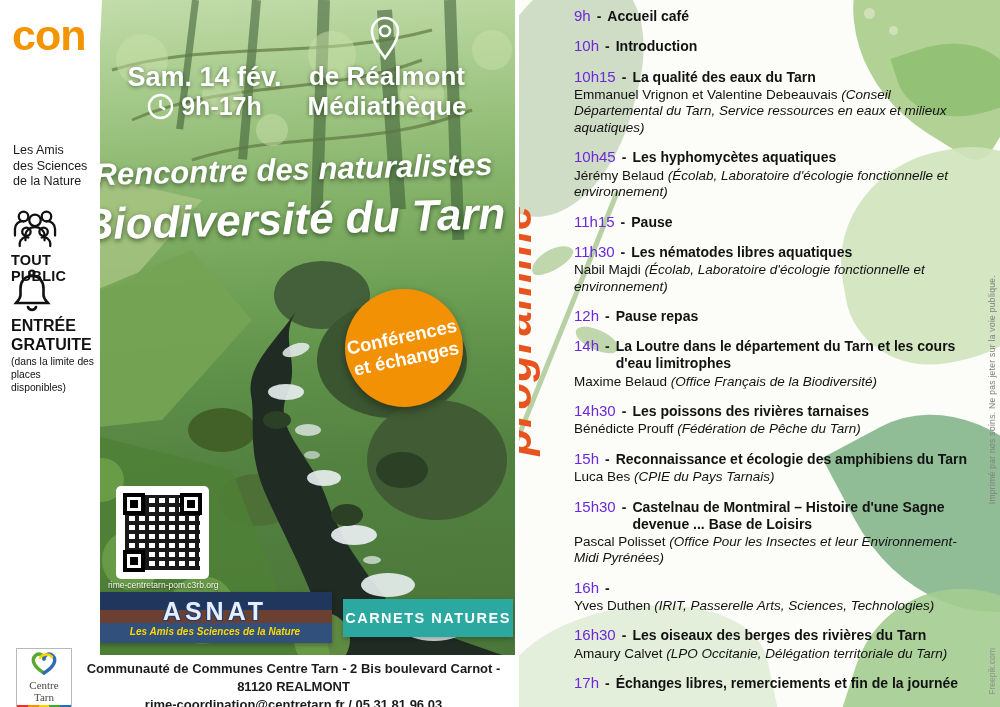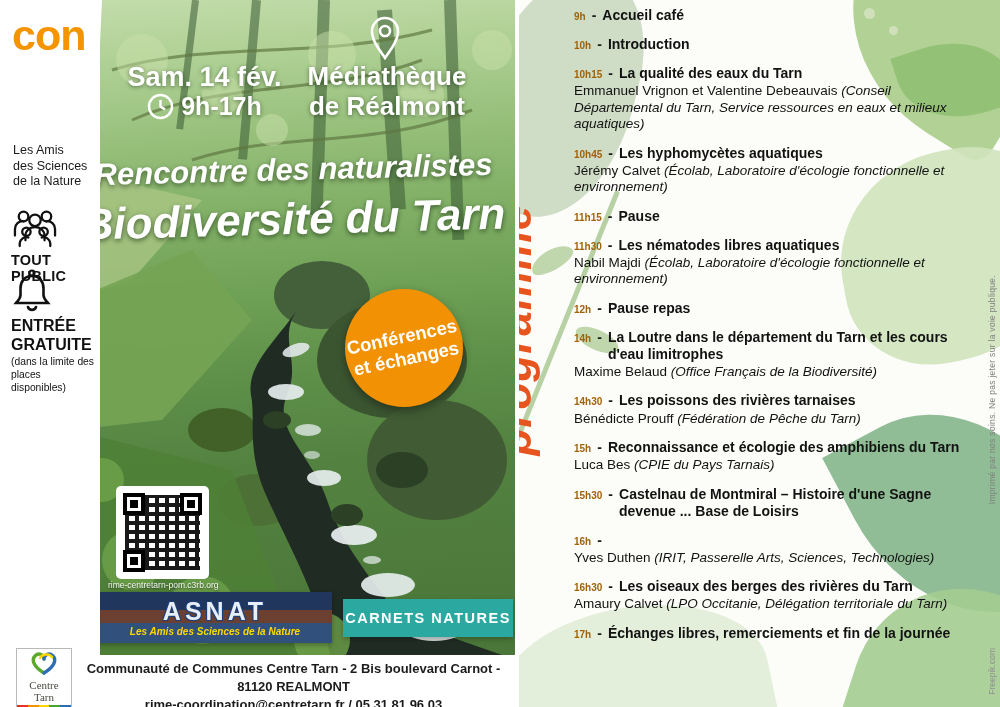--- a/index.html
+++ b/index.html
@@ -75,21 +75,21 @@
   
   .prog-panel { position: absolute; left: 519px; top: 0; width: 481px; height: 707px; background: #fcfdf9; overflow: hidden; }
   .leaf { position: absolute; pointer-events: none; }
 
   .prog-script { position: absolute; left: -28px; top: 150px; width: 360px; text-align: center; z-index: 2;
     transform: rotate(-90deg); transform-origin: 180px 180px;
     font-style: italic; font-weight: bold; font-size: 44px; color: #E8541D; letter-spacing: 1px; }
 
   .prog-list { position: absolute; left: 55px; top: 7px; width: 396px; display: flex; flex-direction: column; gap: 12px; z-index: 3; }
   .prog-head { display: flex; align-items: baseline; gap: 6px; line-height: 1.22; }
-  .prog-time { color: #a16207; font-weight: bold; font-size: 10px; white-space: nowrap; flex: none; }
+  .prog-time { color: #6d28d9; font-weight: normal; font-size: 15px; white-space: nowrap; flex: none; }
   .prog-dash { color: #1a1a1a; font-weight: bold; font-size: 14px; flex: none; }
   .prog-title { color: #121212; font-weight: bold; font-size: 14px; }
   .prog-speaker-line { font-size: 13.5px; color: #121212; line-height: 1.22; margin-top: 1px; }
   .prog-aff { font-style: italic; }
 
   .edge-note { position: absolute; right: 3px; top: 275px; z-index: 4; writing-mode: vertical-rl; transform: rotate(180deg);
     font-size: 8.5px; color: #7f7f7f; letter-spacing: .3px; }
   .credit-note { position: absolute; right: 3px; bottom: 12px; z-index: 4; writing-mode: vertical-rl; transform: rotate(180deg);
     font-size: 8.5px; color: #8f8f8f; }
 </style>
@@ -215,22 +215,22 @@
       </svg>
       <span>9h-17h</span>
     </div>
     <div class="overlay" style="left:290px; top:16px; width:46px;">
       <svg width="34" height="44" viewBox="0 0 34 44" fill="none" stroke="#fff" stroke-width="2.6">
         <path d="M17 42 C10 32 4 24 4 15 a13 13 0 0 1 26 0 c0 9 -6 17 -13 27 z"></path>
         <circle cx="17" cy="15" r="5"></circle>
       </svg>
     </div>
     <div class="overlay venue-name" style="left:215px; top:62px; width:200px;">
+      <div>de Réalmont</div>
       <div>Médiathèque</div>
-      <div>de Réalmont</div>
     </div>
 
     <div class="title-script title-1">Rencontre des naturalistes</div>
     <div class="title-script title-2">Biodiversité du Tarn</div>
 
     <div class="bubble">
       <div class="bubble-text">
         <div>Conférences</div>
         <div>et échanges</div>
       </div>
@@ -306,21 +306,21 @@
     </div>
   </div>
 
   <div class="prog-item">
     <div class="prog-head">
       <span class="prog-time">10h45</span>
       <span class="prog-dash">-</span>
       <span class="prog-title">Les hyphomycètes aquatiques</span>
     </div>
     <div class="prog-speaker-line">
-      <span>Jérémy Calvet </span><span class="prog-aff">(Écolab, Laboratoire d'écologie fonctionnelle et environnement)</span>
+      <span>Jérémy Belaud </span><span class="prog-aff">(Écolab, Laboratoire d'écologie fonctionnelle et environnement)</span>
     </div>
   </div>
 
   <div class="prog-item">
     <div class="prog-head">
       <span class="prog-time">11h15</span>
       <span class="prog-dash">-</span>
       <span class="prog-title">Pause</span>
     </div>
 
@@ -377,20 +377,23 @@
     <div class="prog-speaker-line">
       <span>Luca Bes </span><span class="prog-aff">(CPIE du Pays Tarnais)</span>
     </div>
   </div>
 
   <div class="prog-item">
     <div class="prog-head">
       <span class="prog-time">15h30</span>
       <span class="prog-dash">-</span>
       <span class="prog-title">Castelnau de Montmiral – Histoire d'une Sagne devenue ... Base de Loisirs</span>
+    </div>
+    <div class="prog-speaker-line">
+      <span>Pascal Polisset </span><span class="prog-aff">(Office Pour les Insectes et leur Environnement- Midi Pyrénées)</span>
     </div>
   </div>
 
   <div class="prog-item">
     <div class="prog-head">
       <span class="prog-time">16h</span>
       <span class="prog-dash">-</span>
     </div>
     <div class="prog-speaker-line">
       <span>Yves Duthen </span><span class="prog-aff">(IRIT, Passerelle Arts, Sciences, Technologies)</span>

